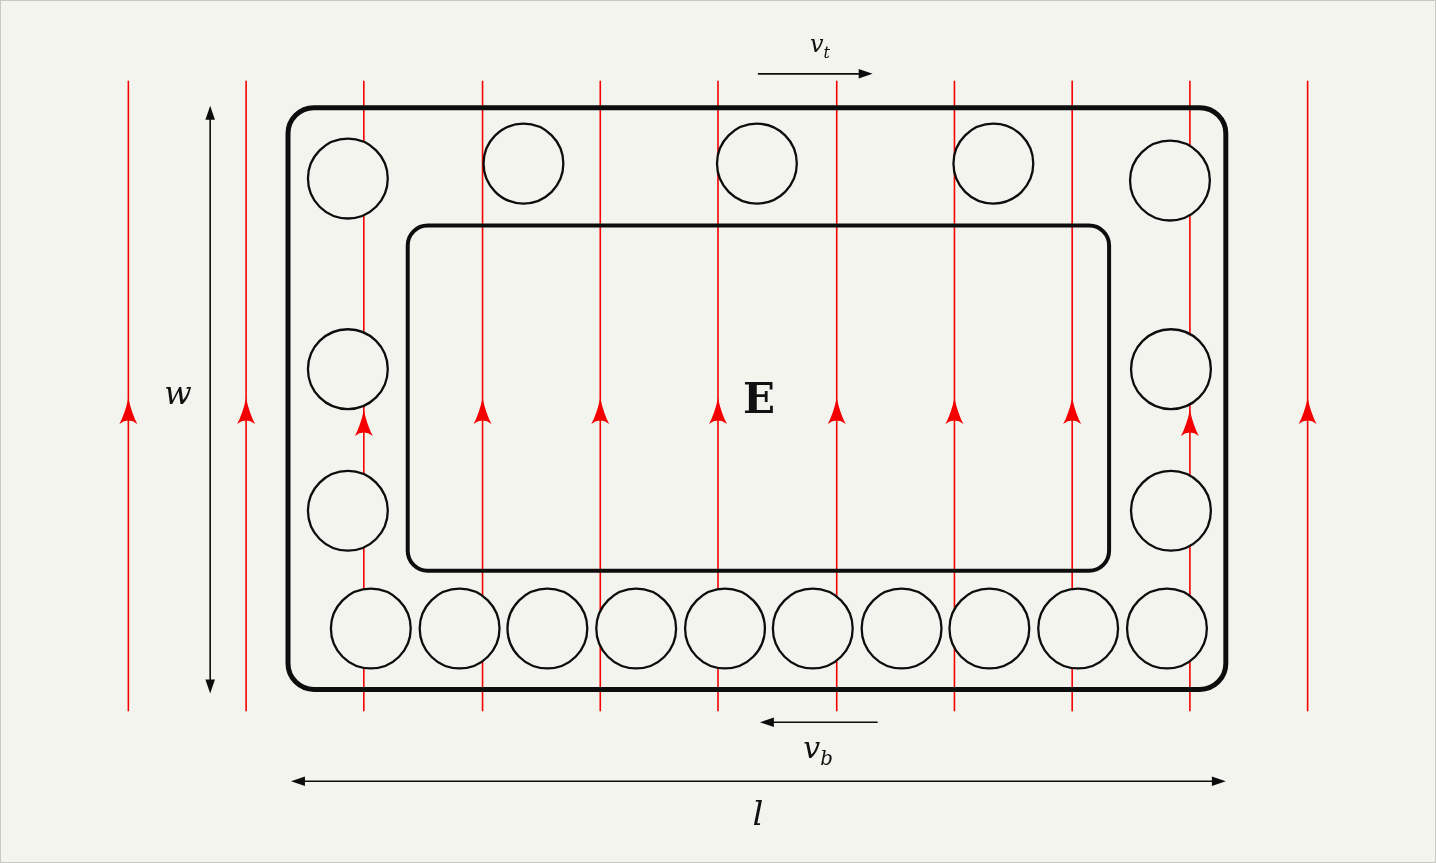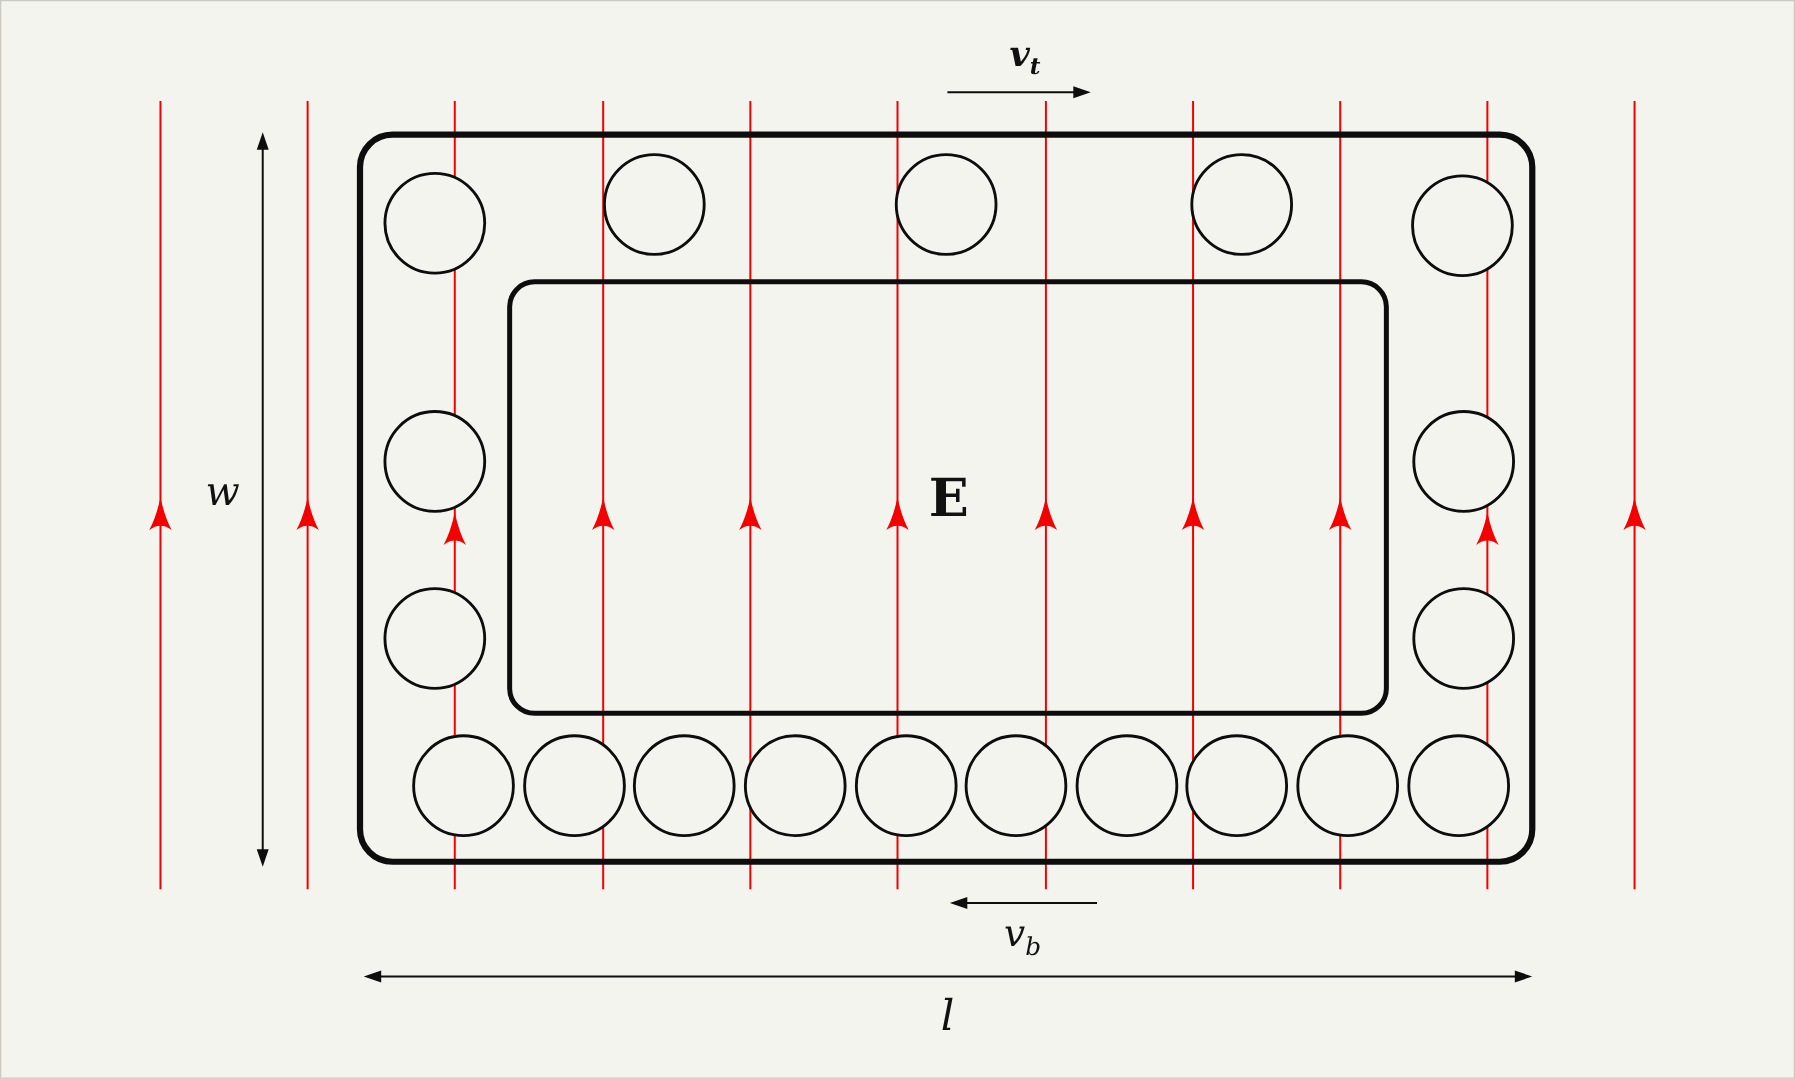--- a/index.html
+++ b/index.html
@@ -17,21 +17,21 @@
   .label {
     position: absolute;
     transform: translate(-50%, -50%);
     color: #111111;
     font-family: "DejaVu Serif", serif;
     white-space: nowrap;
     line-height: 1;
     user-select: none;
   }
   .label-E  { left: 758px; top: 398px; font-size: 42px; font-weight: bold; font-style: normal; }
-  .label-vt { left: 819px; top: 43px;  font-size: 28px; font-style: italic; font-weight: bold; }
+  .label-vt { left: 819px; top: 43px;  font-size: 24px; font-style: italic; }
   .label-vb { left: 817px; top: 747px; font-size: 30px; font-style: italic; }
   .label-w  { left: 177px; top: 392px; font-size: 32px; font-style: italic; }
   .label-l  { left: 757px; top: 812px; font-size: 34px; font-style: italic; }
   .label sub { font-size: 0.66em; font-style: italic; line-height: 0; }
 </style>
 </head>
 <body>
 
 <div class="canvas">
   <svg id="diagram-svg" xmlns="http://www.w3.org/2000/svg" viewBox="0 0 1436 863">

